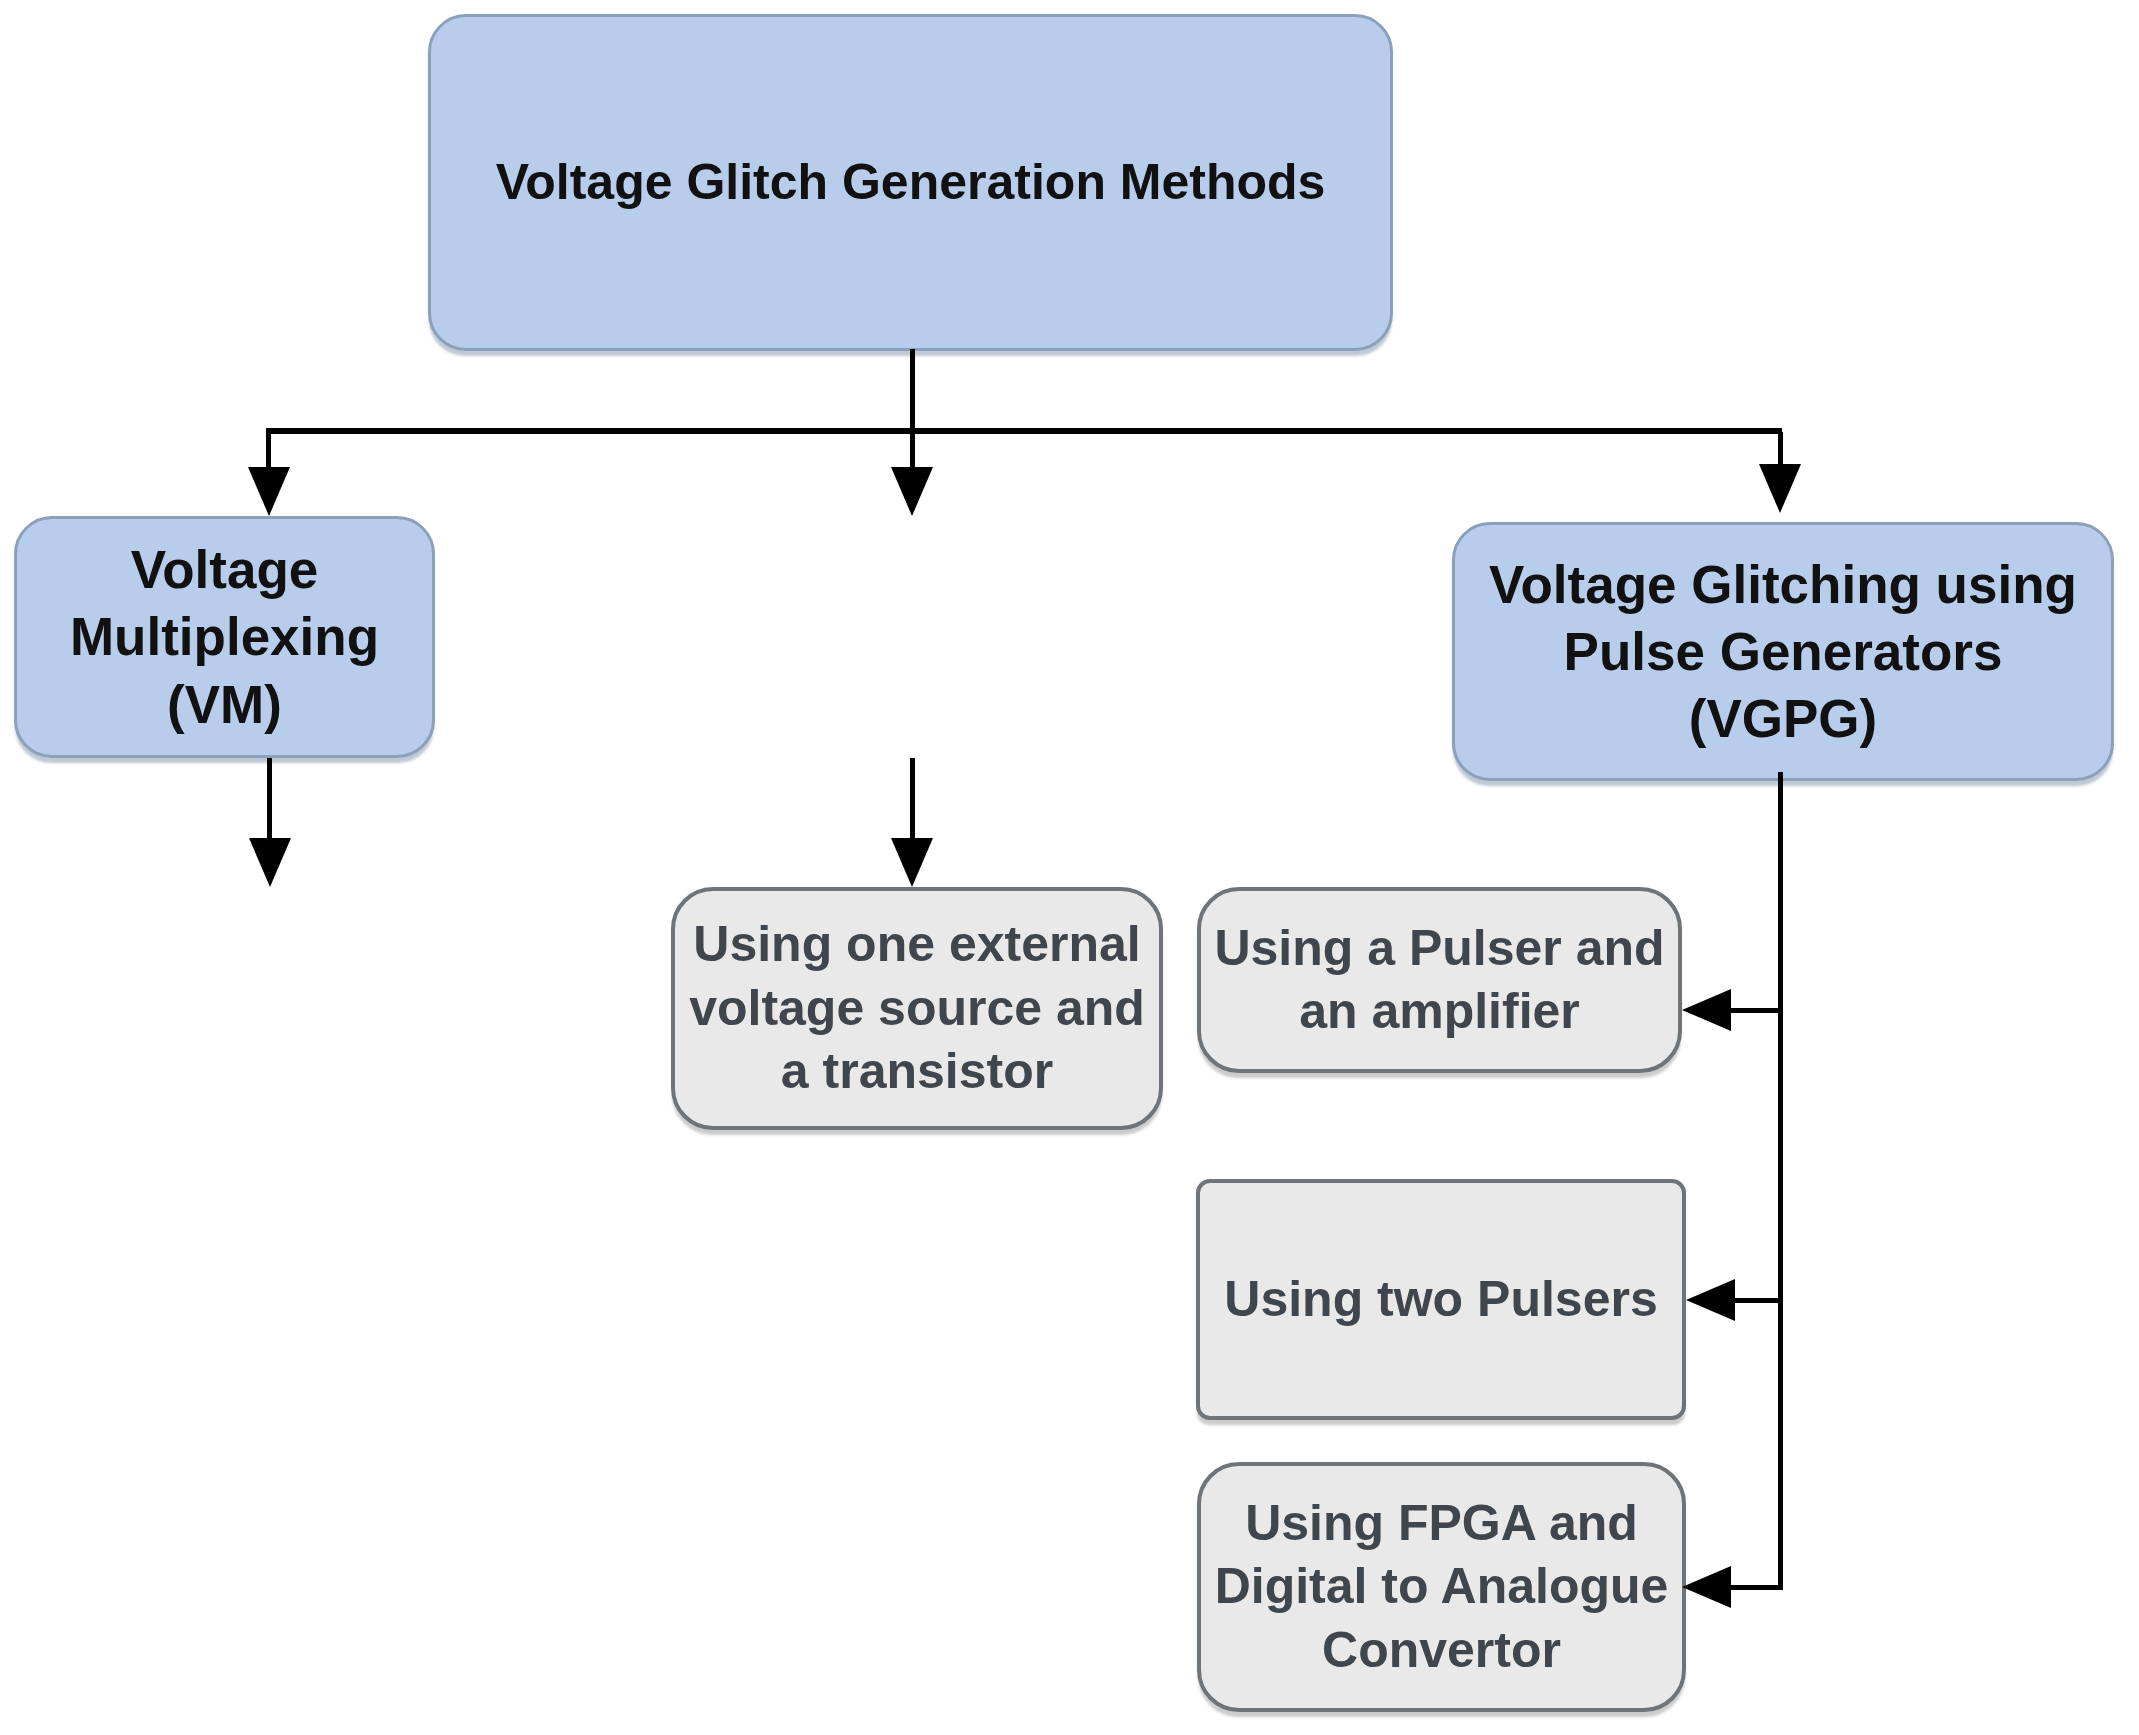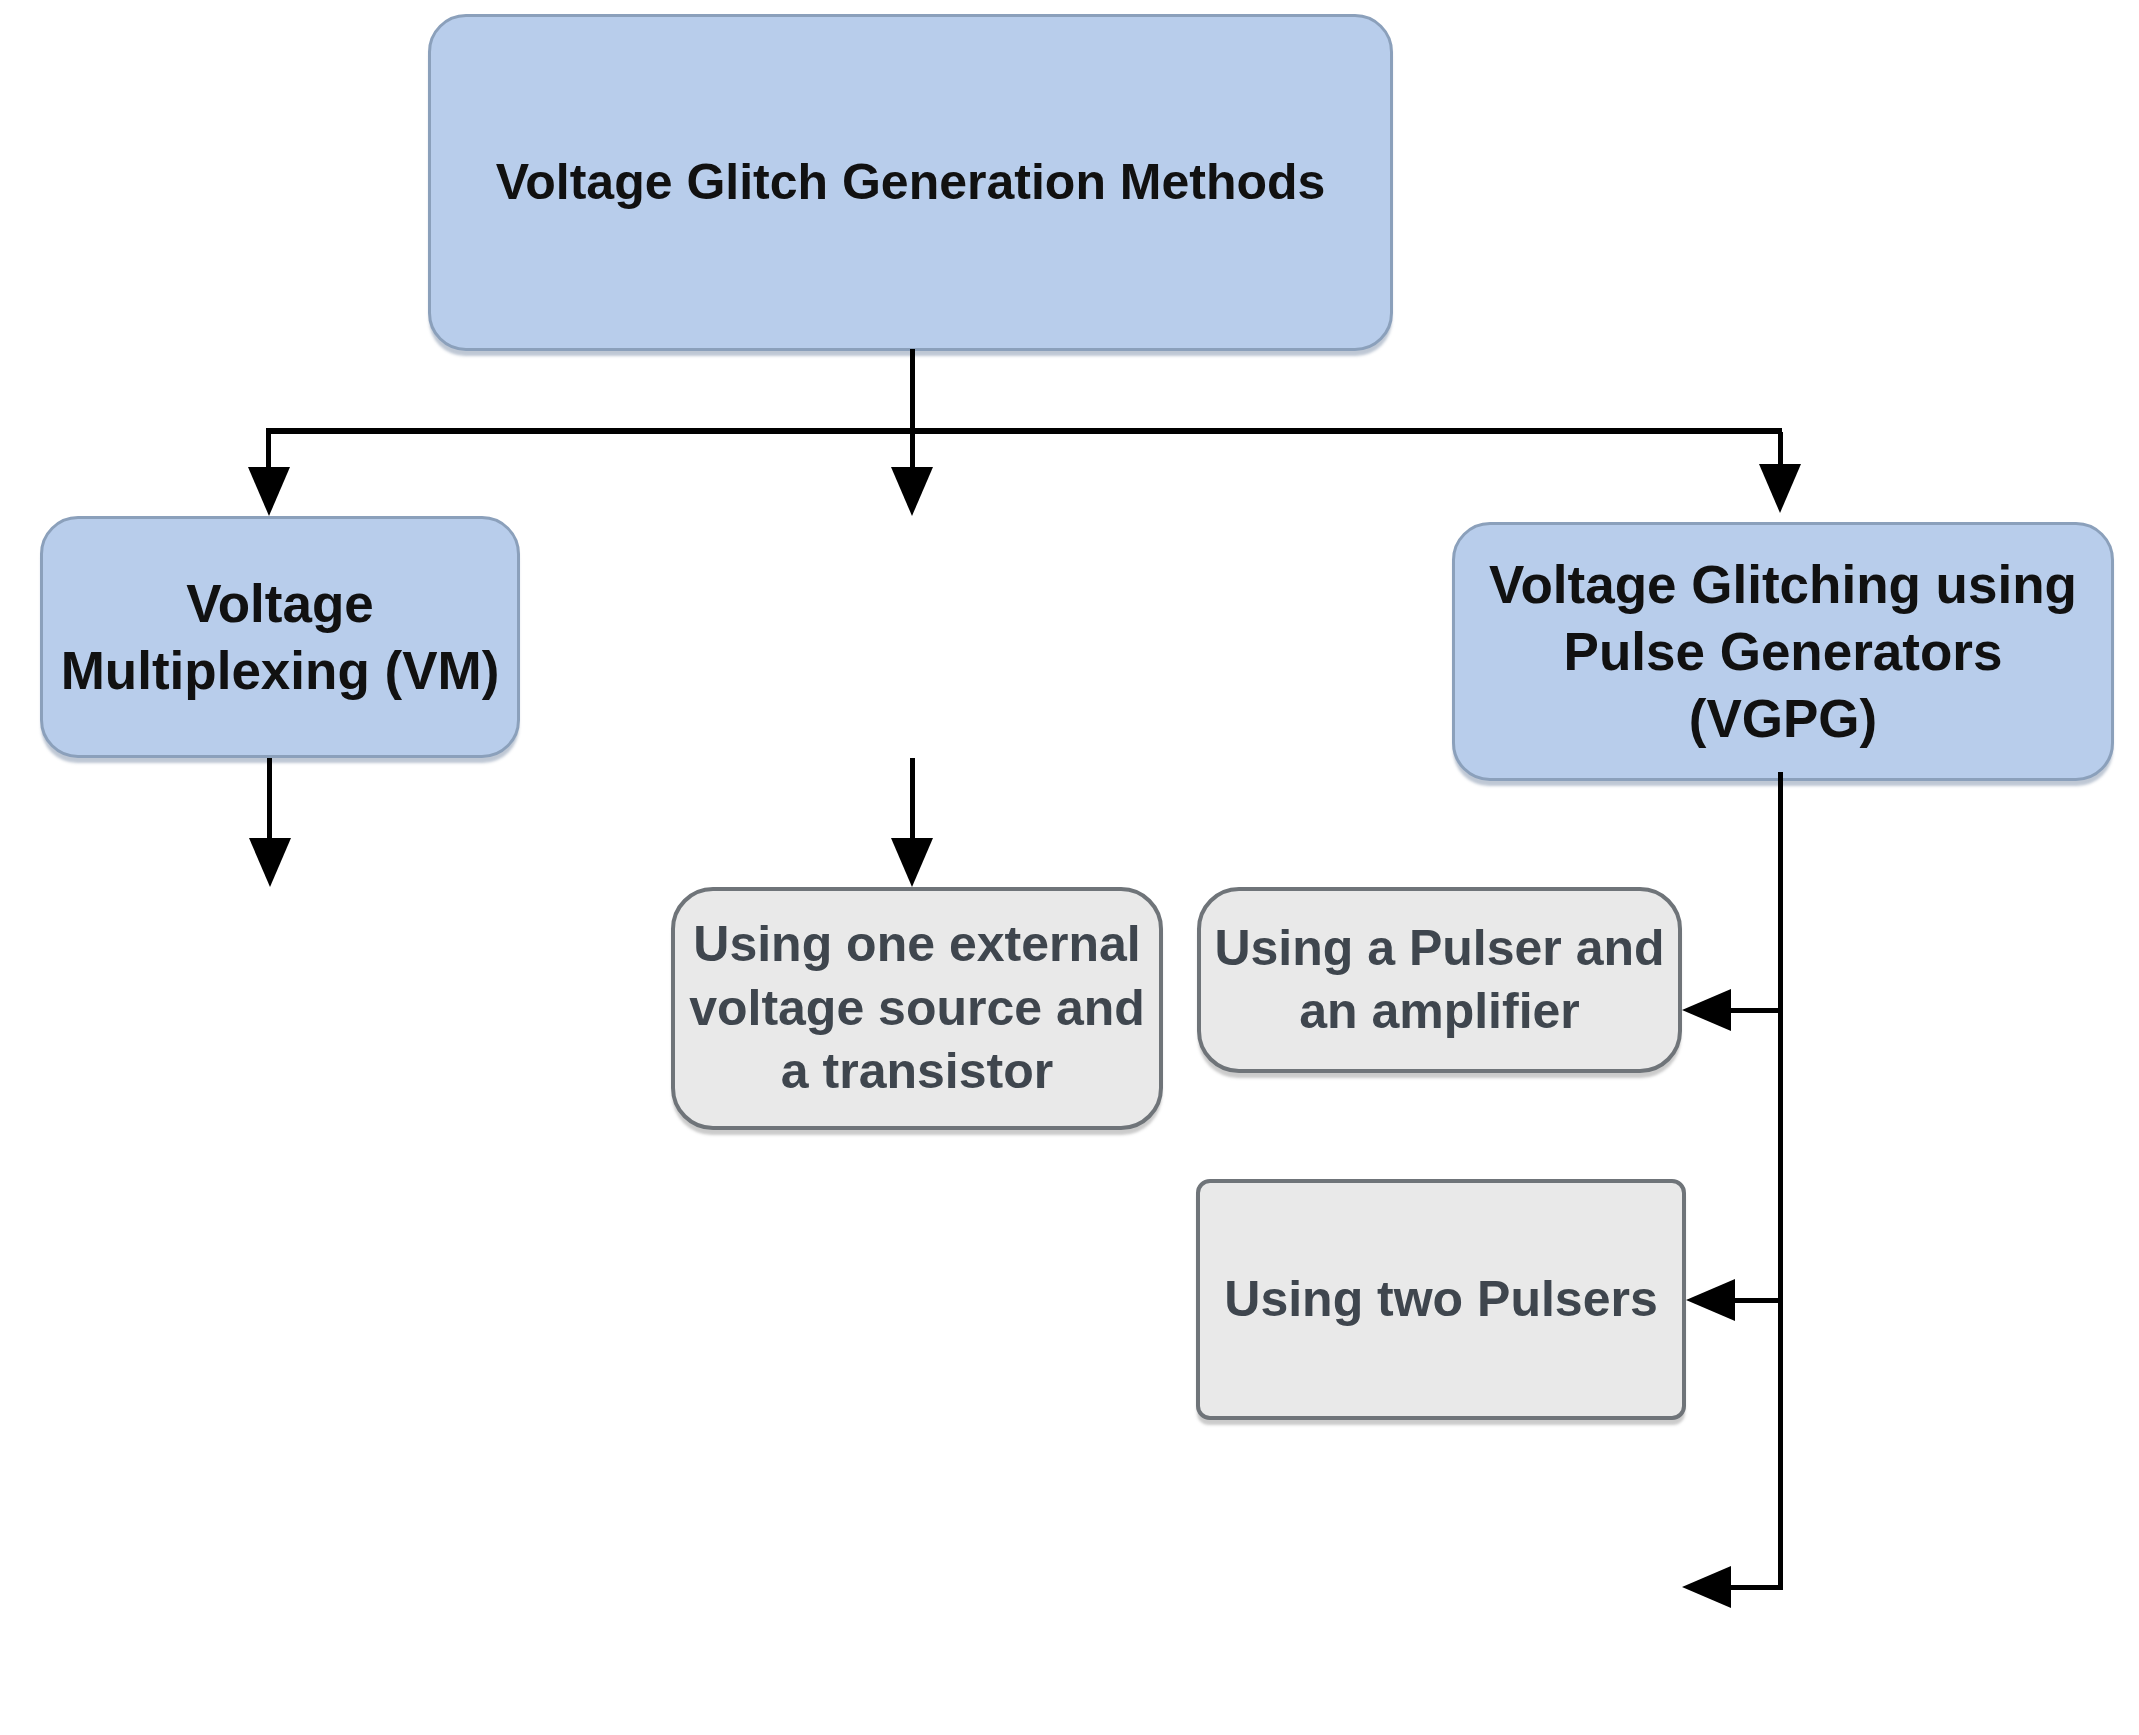--- a/index.html
+++ b/index.html
@@ -70,38 +70,41 @@
     border-right: 49px solid var(--arrow, #000000);
   }
 </style>
 </head>
 <body style="background: rgb(255, 255, 255);">
 
 <div class="canvas">
 
   <div class="node cat root" style="left:428px; top:14px; width:965px; height:337px;">Voltage Glitch Generation Methods</div>
 
-  <div class="node cat" style="left:40px; top:516px; width:480px; height:242px;">Voltage
+  <div class="node cat" style="left:14px; top:516px; width:421px; height:242px;">Voltage
 Multiplexing (VM)</div>
 
 
   <div class="node cat" style="left:1452px; top:522px; width:662px; height:259px;">Voltage Glitching using
 Pulse Generators
 (VGPG)</div>
 
 
   <div class="node method" style="left:671px; top:887px; width:492px; height:243px;">Using one external
 voltage source and
 a transistor</div>
 
   <div class="node method" style="left:1197px; top:887px; width:485px; height:186px;">Using a Pulser and
 an amplifier</div>
 
   <div class="node method" style="left:1196px; top:1179px; width:490px; height:241px;border-radius:14px;">Using two Pulsers</div>
 
+  <div class="node method" style="left:1197px; top:1462px; width:489px; height:250px;">Using FPGA and
+Digital to Analogue
+Convertor</div>
 
   <div class="line" style="left:910px; top:349px; width:4.7px; height:83px;"></div>
   <div class="line" style="left:266px; top:428px; width:1516px; height:5.6px;"></div>
 
   <div class="line" style="left:266px; top:432px; width:4.7px; height:38px;"></div>
   <div class="arrow-down" style="left:248px; top:467px;"></div>
 
   <div class="line" style="left:910px; top:432px; width:4.7px; height:38px;"></div>
   <div class="arrow-down" style="left:891px; top:467px;"></div>
 

